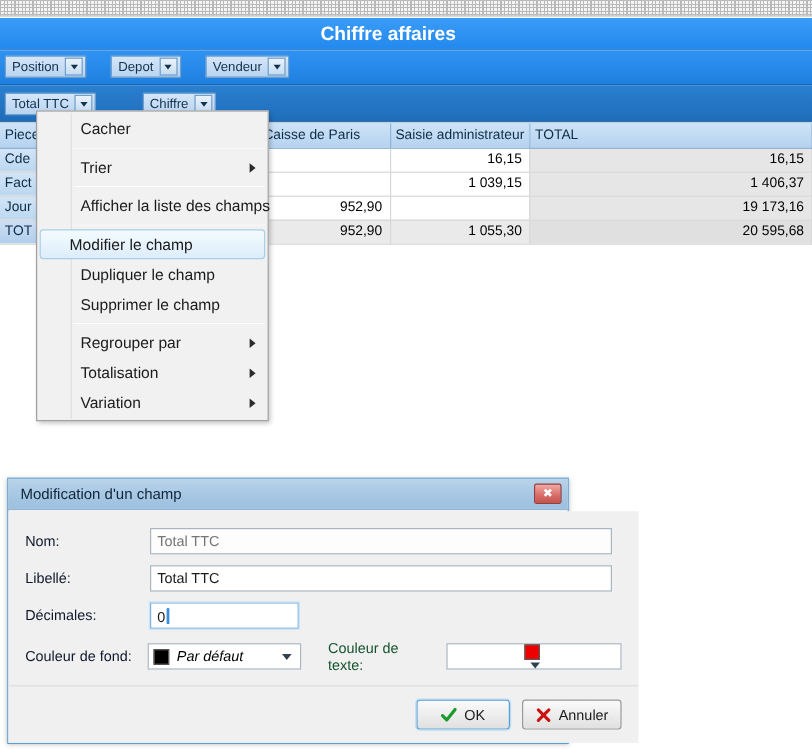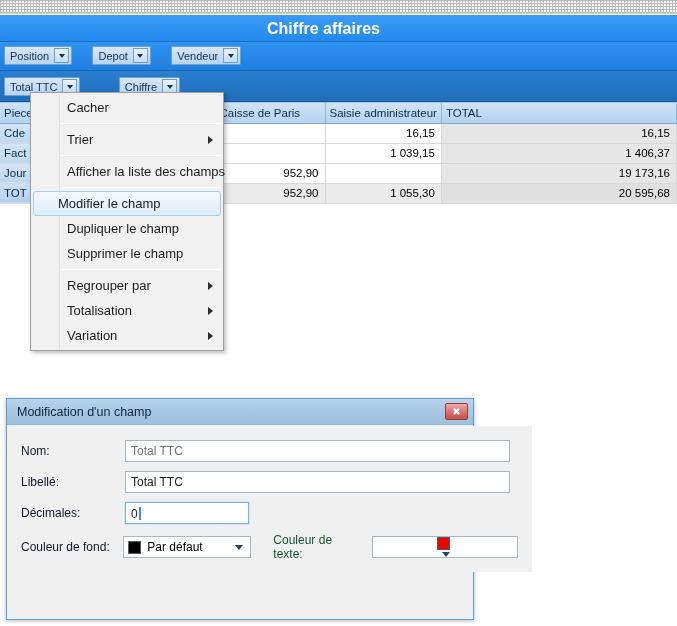--- a/index.html
+++ b/index.html
@@ -253,20 +253,21 @@
     margin-left: 1px;
     border-left: 2px solid #3b8ee0;
   }
   .ddown {
     display: inline-flex; align-items: center;
     height: 22px;
     border: 1px solid #a8b6c2;
     background: #ffffff;
     padding: 0 2px 0 4px;
     font-size: 12px;
+    font-style: italic;
   }
   .ddown.bg { width: 130px; }
   .ddown.tx { width: 148px; flex-direction: column; }
   .swatch {
     width: 13px; height: 13px;
     border: 1px solid #5a5a5a;
     margin-right: 6px;
     flex: 0 0 auto;
   }
   .ddown .val { flex: 1 1 auto; white-space: nowrap; overflow: hidden; }
@@ -468,14 +469,32 @@
       <span class="inline-label">Couleur de texte:</span>
       <div class="ddown tx">
         <span class="swatch" id="sw-tx" style="background: rgb(238, 0, 0);"></span>
         <span class="val">Rouge</span>
         <span class="tri"></span>
       </div>
     </div>
 
   </div>
 
+  <div id="dlg-footer">
+    <div class="btn default">
+      <span class="ico">
+        <svg viewBox="0 0 16 16" width="14" height="14">
+            <path d="M2 8.5 L6 12.5 L14 2.5" stroke="#1a9b2a" stroke-width="3" fill="none" stroke-linecap="round" stroke-linejoin="round"></path>
+          </svg>
+      </span>
+      <span>OK</span>
+    </div>
+    <div class="btn">
+      <span class="ico">
+        <svg viewBox="0 0 16 16" width="14" height="14">
+            <path d="M3 3 L13 13 M13 3 L3 13" stroke="#cc1111" stroke-width="3" fill="none" stroke-linecap="round"></path>
+          </svg>
+      </span>
+      <span>Annuler</span>
+    </div>
+  </div>
 
 </div>
 
 </body></html>

